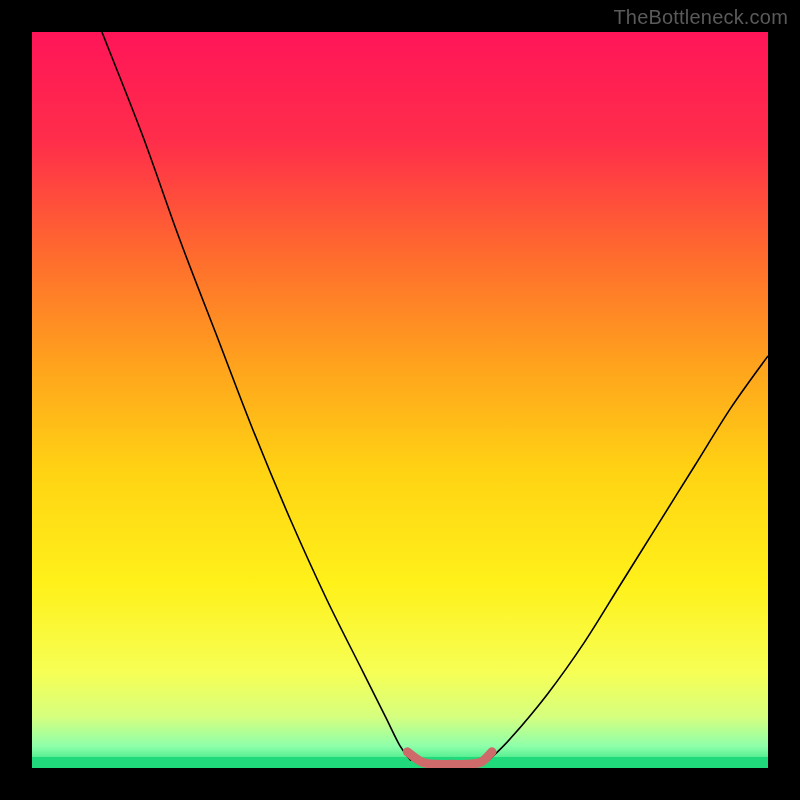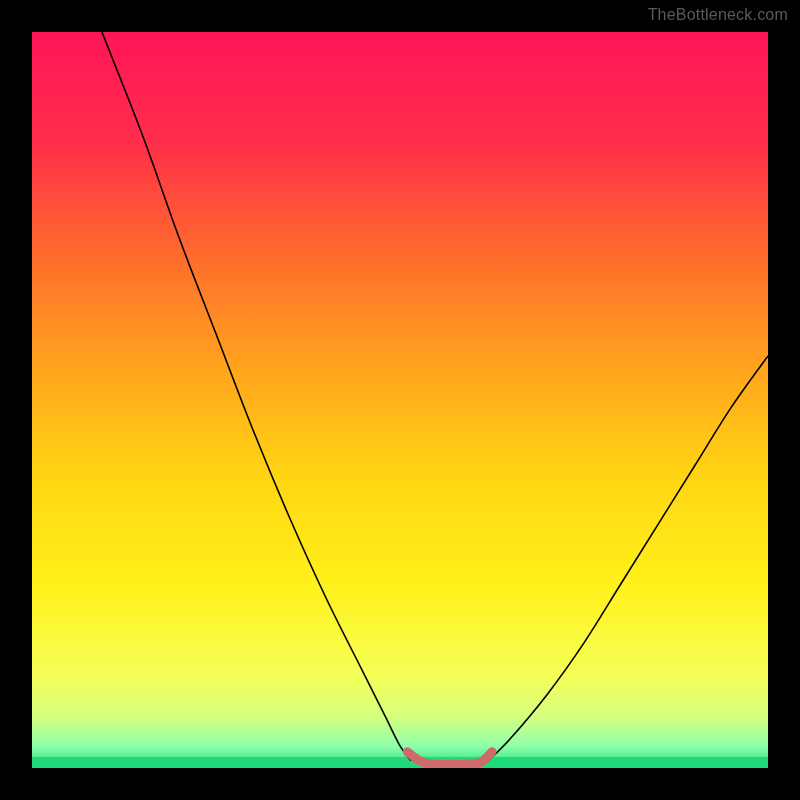--- a/index.html
+++ b/index.html
@@ -17,21 +17,21 @@
     left: 0;
     width: 800px;
     height: 800px;
     box-sizing: border-box;
   }
   .watermark {
     position: absolute;
     top: 6px;
     right: 12px;
     color: #5a5a5a;
-    font-size: 16px;
+    font-size: 20px;
     font-weight: 500;
     letter-spacing: 0.2px;
     z-index: 10;
   }
   .plot-area {
     position: absolute;
     top: 32px;
     left: 32px;
     width: 736px;
     height: 736px;

